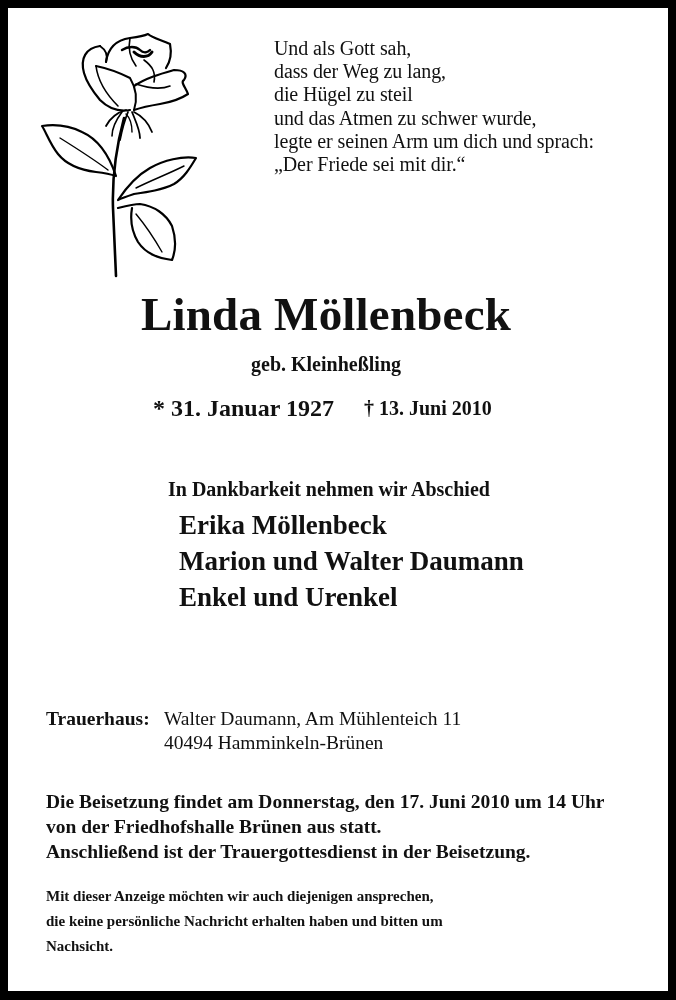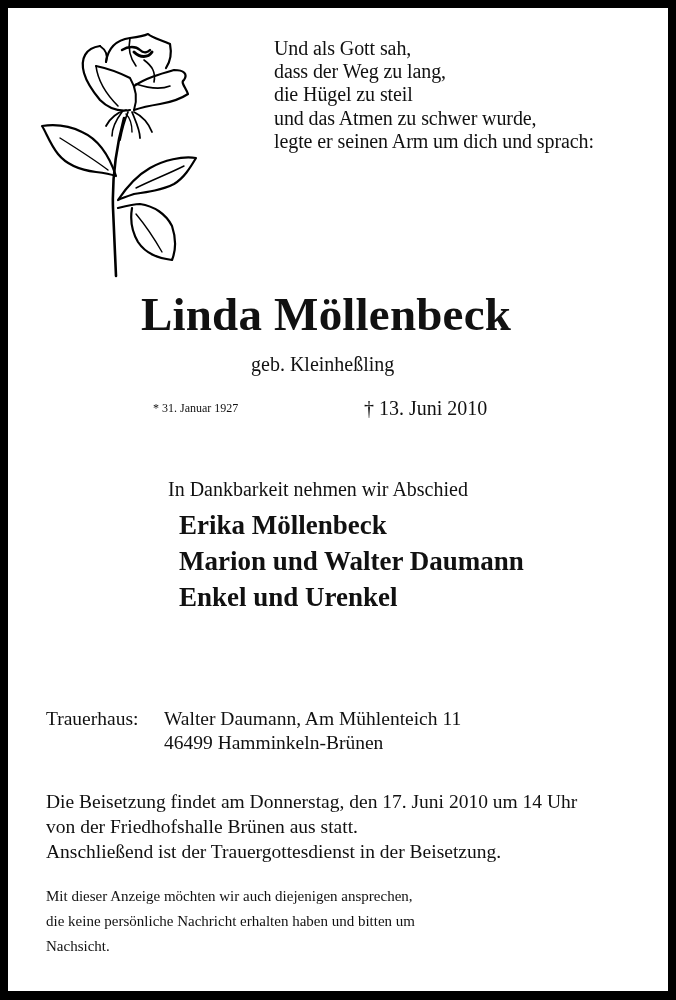--- a/index.html
+++ b/index.html
@@ -16,21 +16,21 @@
       color: #111111;
     }
     .card {
       position: absolute;
       left: 8px;
       top: 8px;
       width: 660px;
       height: 983px;
       background: #ffffff;
     }
-    .abs { position: absolute; white-space: nowrap; }
+    .abs { position: absolute; white-space: nowrap; font-weight: bold; }
 
     .rose {
       position: absolute;
       left: 36px;
       top: 28px;
       width: 170px;
       height: 250px;
     }
 
     .poem {
@@ -58,21 +58,21 @@
       position: absolute;
       left: 251px;
       top: 351px;
       font-size: 20px;
       line-height: 26px;
     }
     .birth {
       position: absolute;
       left: 153px;
       top: 395px;
-      font-size: 12px;
+      font-size: 24px;
       line-height: 26px;
     }
     .death {
       position: absolute;
       left: 364px;
       top: 395px;
       font-size: 20px;
       line-height: 26px;
     }
     .intro {
@@ -110,21 +110,21 @@
     }
     .mourning-addr div { white-space: nowrap; }
 
     .burial {
       position: absolute;
       left: 46px;
       top: 789px;
       font-size: 19.5px;
       line-height: 25px;
     }
-    .burial div, .notice div { white-space: nowrap; }
+    .burial div, .notice div { white-space: nowrap; font-weight: bold; }
 
     .notice {
       position: absolute;
       left: 46px;
       top: 884px;
       font-size: 15px;
       line-height: 25px;
     }
   </style>
 </head>
@@ -167,38 +167,39 @@
   <path d="M82 180 C90 178 98 176 104 176 C118 178 130 186 136 198 C140 210 140 222 136 232 C122 230 110 226 102 214 C96 204 94 192 96 180" stroke-width="2.2"></path>
   <path d="M100 186 C110 198 118 210 126 224" stroke-width="1.4"></path>
 </svg>
 
 <div class="poem">
   <div>Und als Gott sah,</div>
   <div>dass der Weg zu lang,</div>
   <div>die Hügel zu steil</div>
   <div>und das Atmen zu schwer wurde,</div>
   <div>legte er seinen Arm um dich und sprach:</div>
+  <div>„Der Friede sei mit dir.“</div>
 </div>
 
 <div class="name">Linda Möllenbeck</div>
 <div class="maiden abs">geb. Kleinheßling</div>
 <div class="birth abs">* 31. Januar 1927</div>
 <div class="death abs">† 13. Juni 2010</div>
 
 <div class="intro abs">In Dankbarkeit nehmen wir Abschied</div>
 <div class="family">
   <div>Erika Möllenbeck</div>
   <div>Marion und Walter Daumann</div>
   <div>Enkel und Urenkel</div>
 </div>
 
 <div class="mourning-label abs">Trauerhaus:</div>
 <div class="mourning-addr">
   <div>Walter Daumann, Am Mühlenteich 11</div>
-  <div>46499 Hamminkeln-Brünen</div>
+  <div>40494 Hamminkeln-Brünen</div>
 </div>
 
 <div class="burial">
   <div>Die Beisetzung findet am Donnerstag, den 17. Juni 2010 um 14 Uhr</div>
   <div>von der Friedhofshalle Brünen aus statt.</div>
   <div>Anschließend ist der Trauergottesdienst in der Beisetzung.</div>
 </div>
 
 <div class="notice">
   <div>Mit dieser Anzeige möchten wir auch diejenigen ansprechen,</div>

